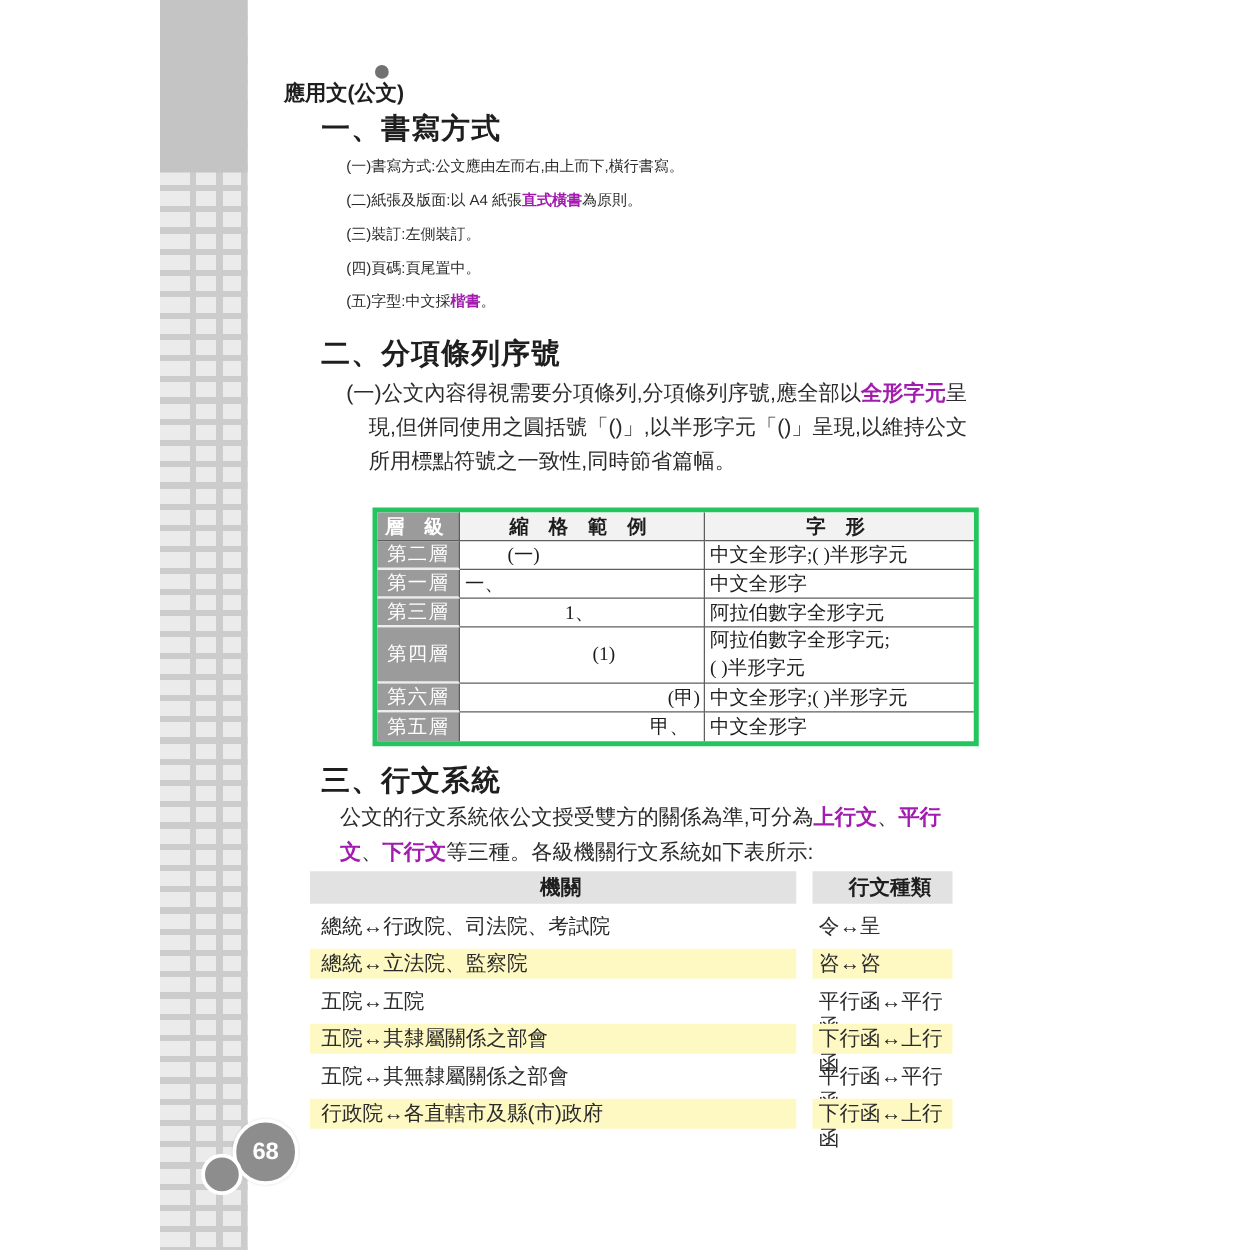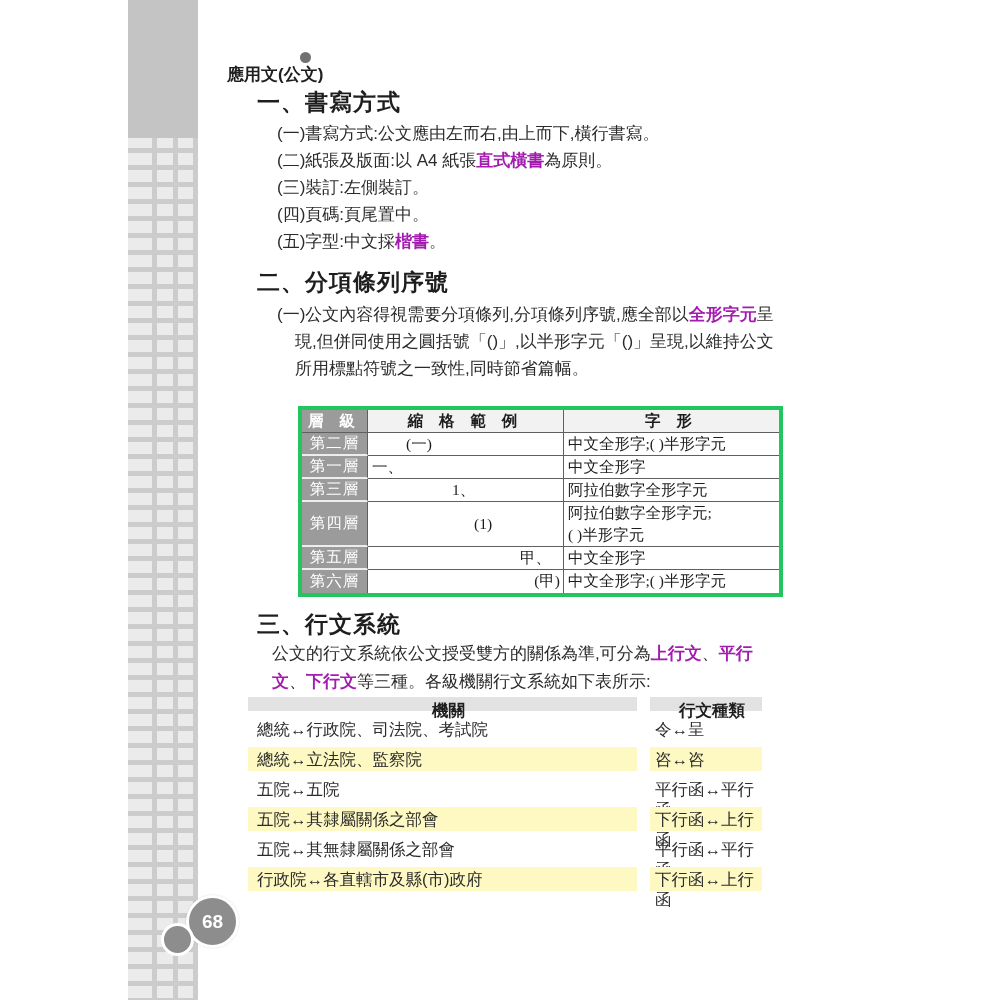--- a/index.html
+++ b/index.html
@@ -35,21 +35,21 @@
     background:#8d8d8d; border:3px solid #ffffff; border-radius:50%; z-index:5;
   }
   
   .topic { position:absolute; left:227px; top:52px; display:flex; align-items:flex-end;flex-direction:column; }
   .topic .dot { width:11px; height:11px; border-radius:50%; background:#717171; margin-right:12px; }
   .topic .t-label { font-size:17px; font-weight:bold; color:#1e1e1e; }
   
   .h-num { position:absolute; left:257px; font-size:23px; font-weight:bold; color:#1e1e1e; letter-spacing:1px; }
   #h1 { top:87px; } #h2 { top:267px; } #h3 { top:609px; }
   
-  .items { position:absolute; left:277px; top:120px; width:505px; font-size:17px; line-height:27px; }
+  .items { position:absolute; left:277px; top:120px; width:505px; font-size:12px; line-height:27px; }
   .para { position:absolute; font-size:17px; line-height:27px; color:#2b2b2b; }
   #para-a { left:277px; top:301px; width:508px; padding-left:18px; text-indent:-18px; }
   #para-b { left:277px; top:381px; width:520px; }
   #para-c { left:272px; top:640px; width:497px; line-height:27.5px; }
   b { font-weight:bold; color:#a21caf; }
   
   .t1 {
     position:absolute; left:298px; top:406px;
     border-collapse:separate; border-spacing:0;
     border:4px solid #22c55e; background:#ffffff;
@@ -71,21 +71,21 @@
   .t1 .ex.i0 { padding-left:4px; } .t1 .ex.i1 { padding-left:38px; }
   .t1 .ex.i2 { padding-left:84px; } .t1 .ex.i3 { padding-left:106px; }
   .t1 .ex.i4 { text-align:right; padding-right:12px; }
   .t1 .ex.i5 { text-align:right; padding-right:3px; }
   .t1 .form div { line-height:22px; }
   
   .t2 { position:absolute; left:248px; top:697px; width:514px; font-size:16.5px; color:#2b2b2b; }
   .t2 .row { display:flex; margin-bottom:6px; }
   .t2 .cl { width:389px; margin-right:13px; padding:2px 0 2px 9px; height:24px; line-height:20px; }
   .t2 .cr { width:112px; padding:2px 0 2px 5px; height:24px; line-height:20px; }
-  .t2 .hrow .cl, .t2 .hrow .cr { background:#e2e2e2; font-weight:bold; text-align:center; padding-left:12px; height:14px; line-height:23px; color:#1e1e1e; }
+  .t2 .hrow .cl, .t2 .hrow .cr { background:#e2e2e2; font-weight:bold; text-align:center; padding-left:12px; height:26px; line-height:23px; color:#1e1e1e; }
   .t2 .alt .cl, .t2 .alt .cr { background:#fef9c3; }
 </style>
 </head>
 <body>
 
 <div class="page">
 
   <div class="strip"></div>
   <div class="strip-solid"></div>
 
@@ -137,28 +137,28 @@
     </tr>
     <tr>
       <td class="lvl">第四層</td>
       <td class="ex i3">(1)</td>
       <td class="form">
         <div>阿拉伯數字全形字元;</div>
         <div>( )半形字元</div>
       </td>
     </tr>
     <tr>
+      <td class="lvl">第六層</td>
+      <td class="ex i5">(甲)</td>
+      <td class="form">中文全形字;( )半形字元</td>
+    </tr>
+    <tr>
       <td class="lvl">第五層</td>
       <td class="ex i4">甲、</td>
       <td class="form">中文全形字</td>
-    </tr>
-    <tr>
-      <td class="lvl">第六層</td>
-      <td class="ex i5">(甲)</td>
-      <td class="form">中文全形字;( )半形字元</td>
     </tr>
   </tbody>
     </table>
 
   <div class="h-num" id="h3">三、行文系統</div>
   <div class="para" id="para-c">
     <span>公文的行文系統依公文授受雙方的關係為準,可分為</span><b>上行文</b><span>、</span><b>平行文</b><span>、</span><b>下行文</b><span>等三種。各級機關行文系統如下表所示:</span>
   </div>
 
   <div class="t2">

